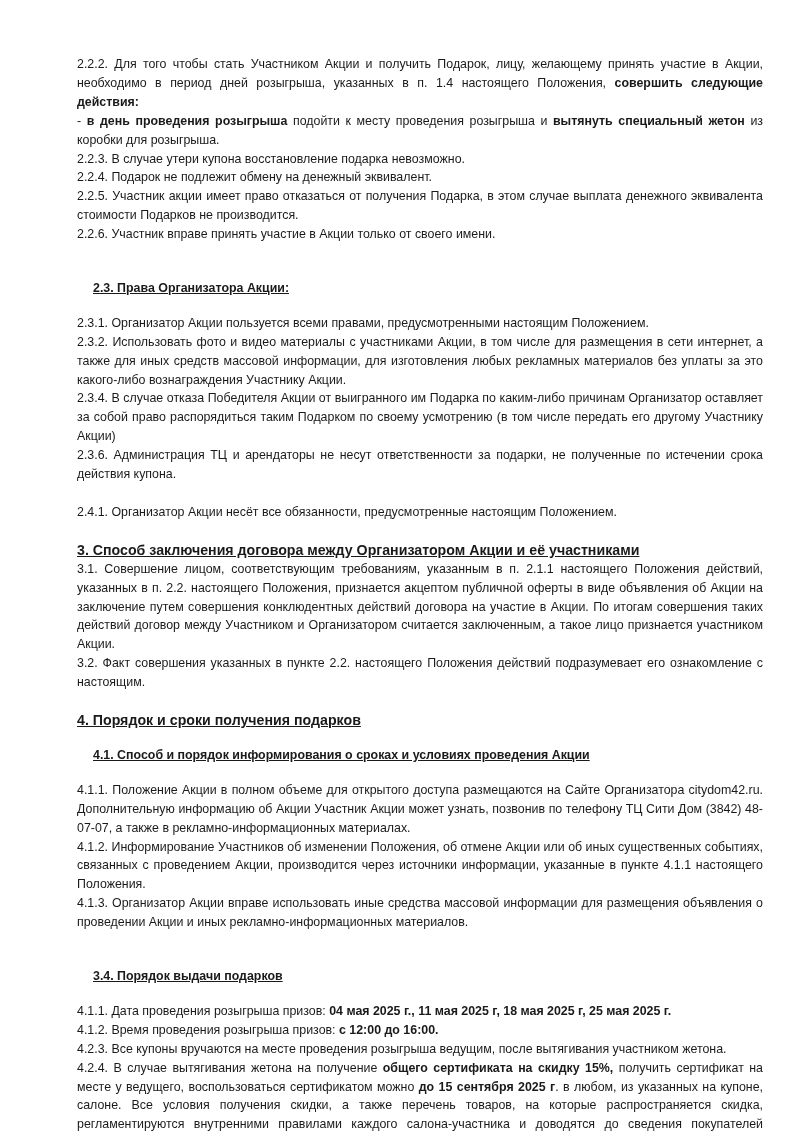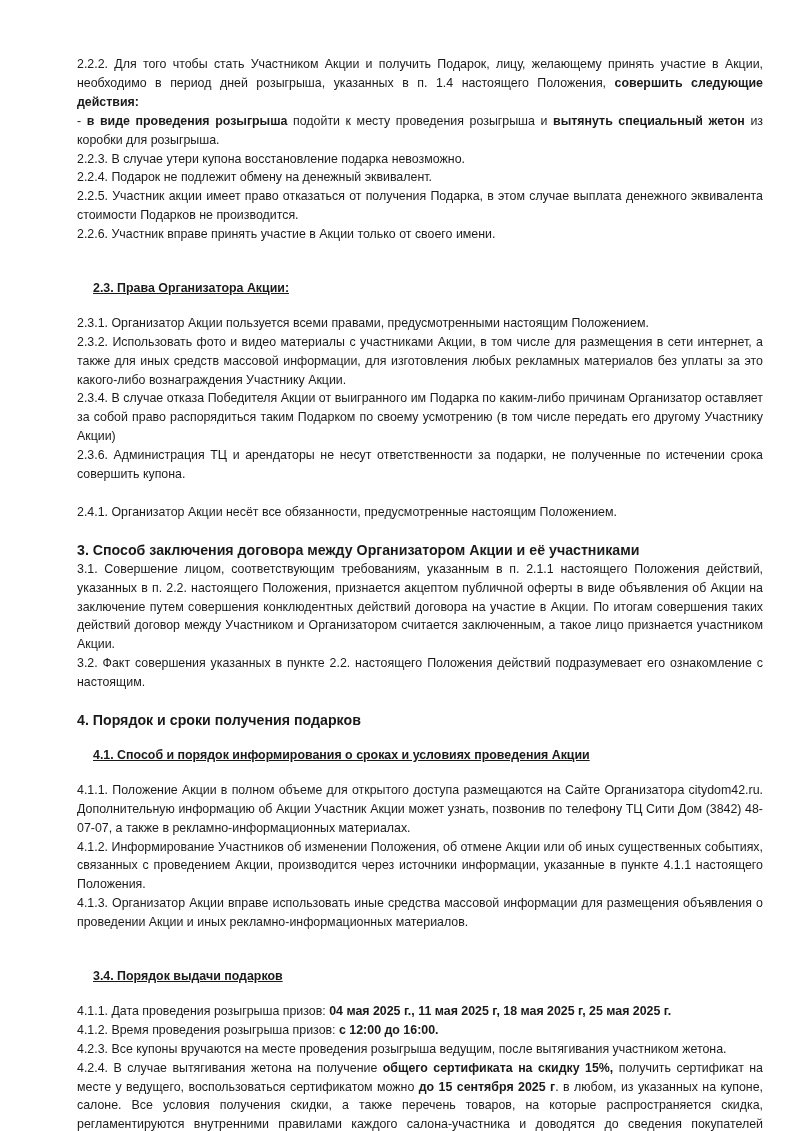--- a/index.html
+++ b/index.html
@@ -32,42 +32,43 @@
     .sub {
       font-weight: bold;
       text-decoration: underline;
       margin: 16px;
     }
     .h1 {
       font-weight: bold;
       font-size: 14.2px;
       margin: 0;
       line-height: 19px;
+      text-decoration: underline;
     }
     .gap { height: 18.9px; }
   </style>
 </head>
 <body>
 
 <div class="page">
 
   <p class="p"><span>2.2.2. Для того чтобы стать Участником Акции и получить Подарок, лицу, желающему принять участие в Акции, необходимо в период дней розыгрыша, указанных в п. 1.4 настоящего Положения, </span><span class="b">совершить следующие действия:</span></p>
-  <p class="p"><span>- </span><span class="b">в виде проведения розыгрыша</span><span> подойти к месту проведения розыгрыша и </span><span class="b">вытянуть специальный жетон</span><span> из коробки для розыгрыша.</span></p>
+  <p class="p"><span>- </span><span class="b">в день проведения розыгрыша</span><span> подойти к месту проведения розыгрыша и </span><span class="b">вытянуть специальный жетон</span><span> из коробки для розыгрыша.</span></p>
   <p class="p">2.2.3. В случае утери купона восстановление подарка невозможно.</p>
   <p class="p">2.2.4. Подарок не подлежит обмену на денежный эквивалент.</p>
   <p class="p">2.2.5. Участник акции имеет право отказаться от получения Подарка, в этом случае выплата денежного эквивалента стоимости Подарков не производится.</p>
   <p class="p">2.2.6. Участник вправе принять участие в Акции только от своего имени.</p>
 
   <div class="gap"></div>
 
   <p class="sub">2.3. Права Организатора Акции:</p>
   <p class="p">2.3.1. Организатор Акции пользуется всеми правами, предусмотренными настоящим Положением.</p>
   <p class="p">2.3.2. Использовать фото и видео материалы с участниками Акции, в том числе для размещения в сети интернет, а также для иных средств массовой информации, для изготовления любых рекламных материалов без уплаты за это какого-либо вознаграждения Участнику Акции.</p>
   <p class="p">2.3.4. В случае отказа Победителя Акции от выигранного им Подарка по каким-либо причинам Организатор оставляет за собой право распорядиться таким Подарком по своему усмотрению (в том числе передать его другому Участнику Акции)</p>
-  <p class="p">2.3.6. Администрация ТЦ и арендаторы не несут ответственности за подарки, не полученные по истечении срока совершить купона.</p>
+  <p class="p">2.3.6. Администрация ТЦ и арендаторы не несут ответственности за подарки, не полученные по истечении срока действия купона.</p>
 
   <div class="gap"></div>
 
   <p class="p">2.4.1. Организатор Акции несёт все обязанности, предусмотренные настоящим Положением.</p>
 
   <div class="gap"></div>
 
   <p class="h1">3. Способ заключения договора между Организатором Акции и её участниками</p>
   <p class="p">3.1. Совершение лицом, соответствующим требованиям, указанным в п. 2.1.1 настоящего Положения действий, указанных в п. 2.2. настоящего Положения, признается акцептом публичной оферты в виде объявления об Акции на заключение путем совершения конклюдентных действий договора на участие в Акции. По итогам совершения таких действий договор между Участником и Организатором считается заключенным, а такое лицо признается участником Акции.</p>
   <p class="p">3.2. Факт совершения указанных в пункте 2.2. настоящего Положения действий подразумевает его ознакомление с настоящим.</p>

